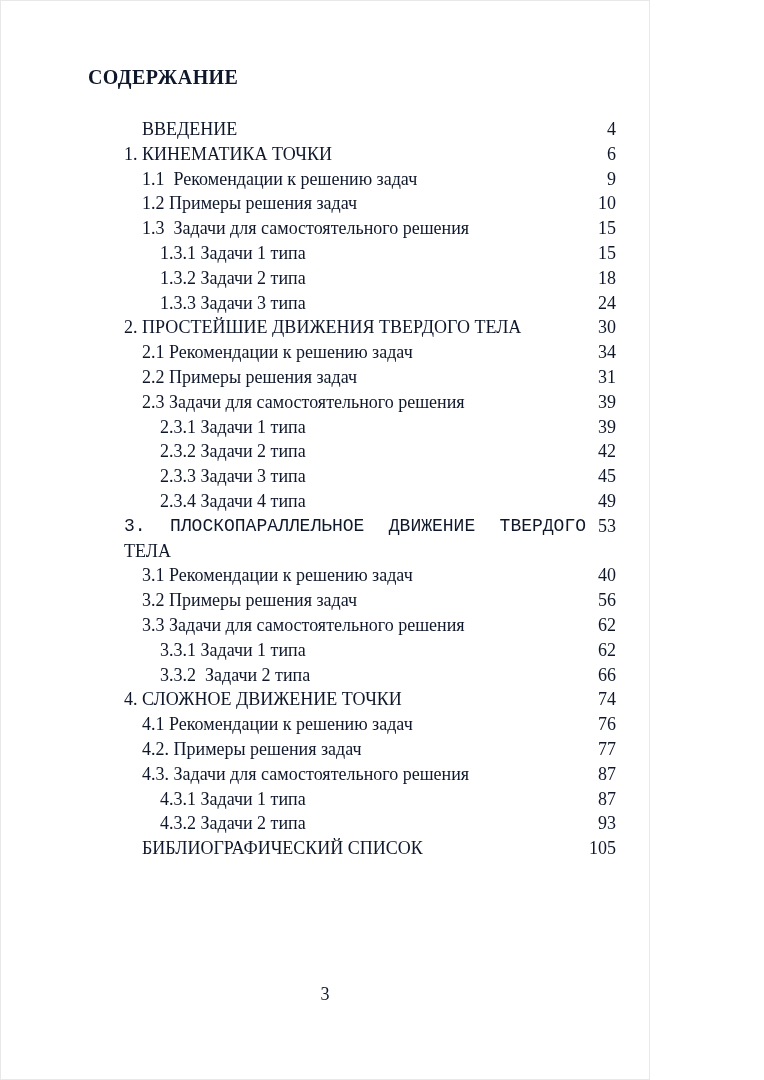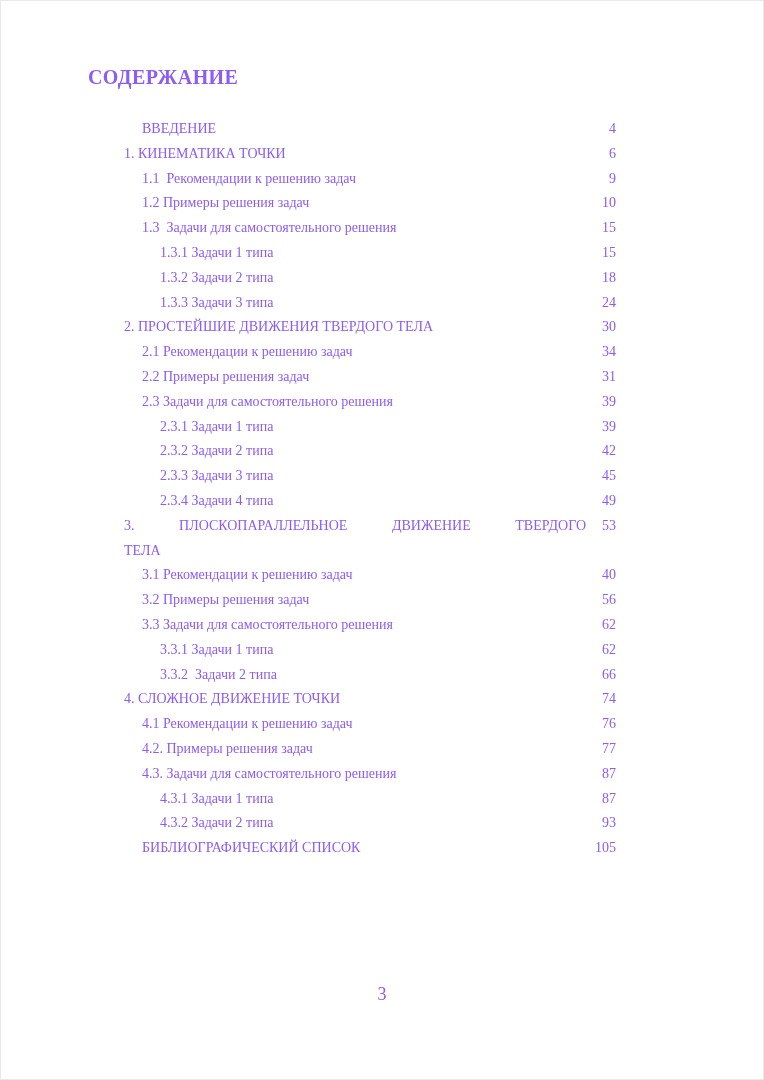--- a/index.html
+++ b/index.html
@@ -2,61 +2,62 @@
 <html><head>
 <meta charset="utf-8">
 <style>
   html, body {
     margin: 0;
     padding: 0;
     background: #ffffff;
   }
   .page {
     position: relative;
-    width: 764px;
+    width: 650px;
     height: 1080px;
     background: #ffffff;
     box-shadow: inset 0 0 0 1px #e8e8e8;
     overflow: hidden;
     font-family: "Liberation Serif", "DejaVu Serif", serif;
-    color: #8b5cf6;
+    color: #0f172a;
   }
   .doc-title {
     position: absolute;
     left: 88px;
     top: 66px;
     margin: 0;
     font-size: 20px;
     font-weight: bold;
     letter-spacing: 0.4px;
   }
   .toc {
     position: absolute;
     left: 124px;
     top: 117px;
     width: 492px; 
   }
   .row {
     display: flex;
     align-items: flex-start;
-    font-size: 14px;
+    font-size: 18px;
     line-height: 24.8px;
   }
   .label {
     flex: 1 1 auto;
     white-space: pre-wrap;
   }
   .label > div {
     white-space: normal;
   }
   .label.lvl1 { padding-left: 18px; }
   .label.lvl2 { padding-left: 36px; }
   .justified-line {
     text-align: justify;
     text-align-last: justify;
+    font-family: Liberation Mono, monospace;
   }
   .page-num {
     flex: 0 0 auto;
     min-width: 26px;
     padding-left: 4px;
     text-align: right;
   }
   .folio {
     position: absolute;
     left: 0;

